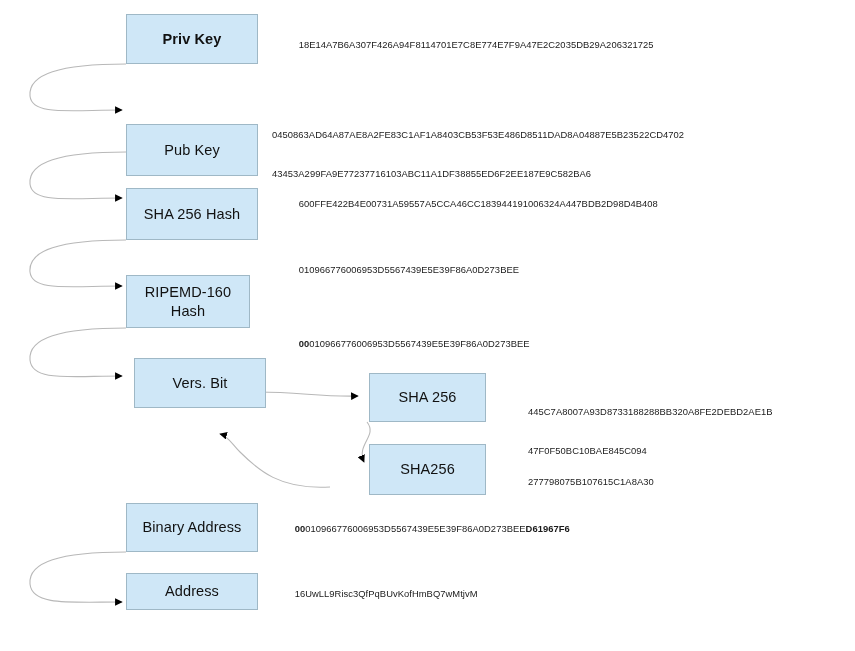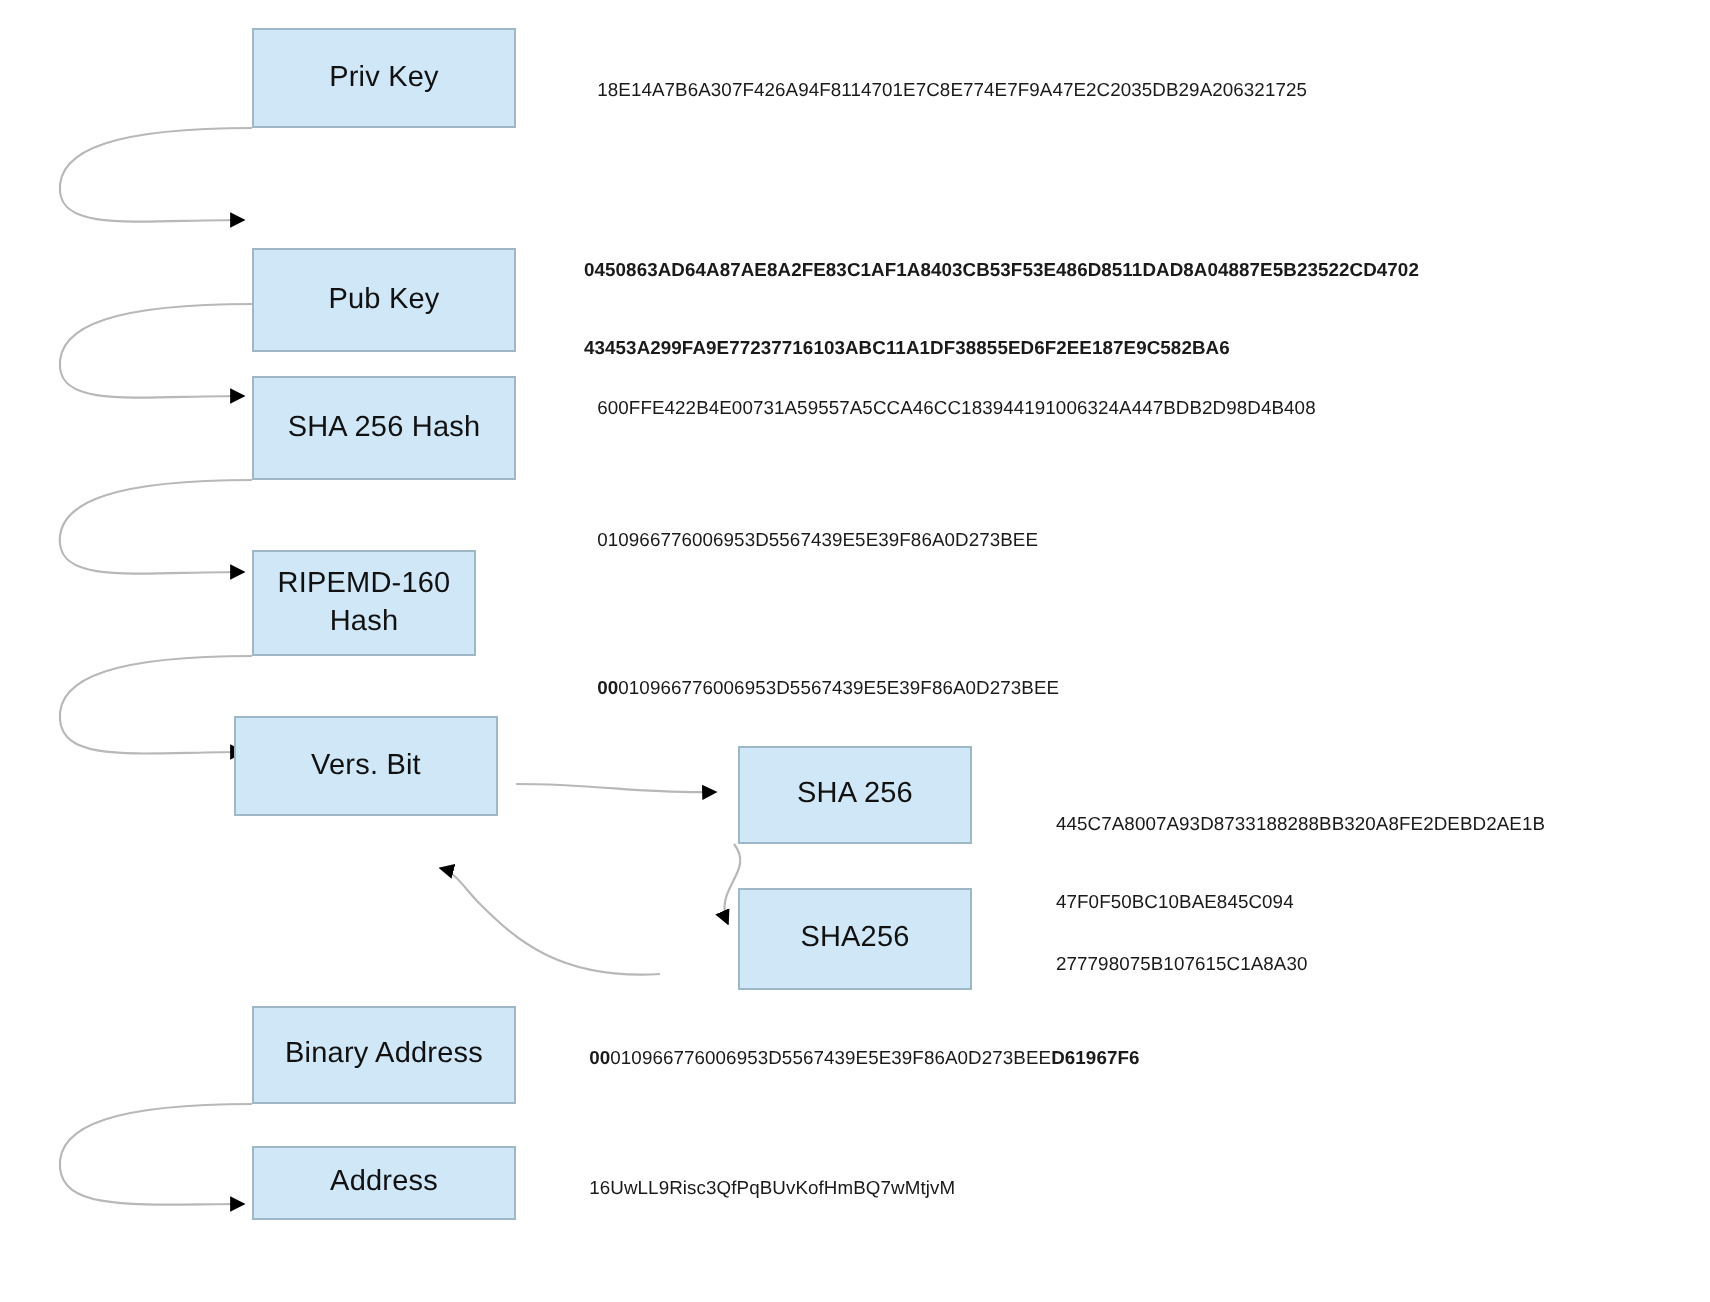--- a/index.html
+++ b/index.html
@@ -79,38 +79,38 @@
 
     <path d="M 258 392 C 300 392 320 397 358 396" fill="none" stroke="#b8b8b8" stroke-width="1.1" marker-end="url(#arrowR)"></path>
 
     <path d="M 367 422 C 378 436 356 444 364 462" fill="none" stroke="#b8b8b8" stroke-width="1.1" marker-end="url(#arrowD)"></path>
 
     <path d="M 330 487 C 280 490 258 470 240 452 C 232 444 228 436 220 434" fill="none" stroke="#b8b8b8" stroke-width="1.1" marker-end="url(#arrowL)"></path>
 
     <path d="M 126 552 C 60 552 28 562 30 584 C 32 606 70 602 122 602" fill="none" stroke="#b8b8b8" stroke-width="1.1" marker-end="url(#arrowR)"></path>
   </svg>
 
-  <div class="node" style="left:126px; top:14px; width:132px; height:50px;">
+  <div class="node" style="left:126px; top:14px; width:132px; height:50px;font-weight:bold;">
     <span>Priv Key</span>
   </div>
 
   <div class="node" style="left:126px; top:100px; width:132px; height:52px;margin-top:24px;">
     <span>Pub Key</span>
   </div>
 
   <div class="node" style="left:126px; top:188px; width:132px; height:52px;">
     <span>SHA 256 Hash</span>
   </div>
 
-  <div class="node" style="left:126px; top:275px; width:112px; height:53px; white-space:pre-line;">
+  <div class="node" style="left:126px; top:275px; width:124px; height:53px; white-space:pre-line;">
     <span>RIPEMD-160
 Hash</span>
   </div>
 
-  <div class="node" style="left:117px; top:358px; width:132px; height:50px;">
+  <div class="node" style="left:134px; top:358px; width:132px; height:50px;">
     <span>Vers. Bit</span>
   </div>
 
   <div class="node" style="left:126px; top:503px; width:132px; height:49px;">
     <span>Binary Address</span>
   </div>
 
   <div class="node" style="left:126px; top:573px; width:132px; height:37px;">
     <span>Address</span>
   </div>
@@ -120,21 +120,21 @@
   </div>
 
   <div class="node" style="left:369px; top:444px; width:117px; height:51px;">
     <span>SHA256</span>
   </div>
 
   <div class="hex" style="left:288px; top:25px;">
     <span>18E14A7B6A307F426A94F8114701E7C8E774E7F9A47E2C2035DB29A206321725</span>
   </div>
 
-  <div class="hex" style="left:292px; top:102px;font-weight:bold;">
+  <div class="hex" style="left:272px; top:102px;">
     <div>0450863AD64A87AE8A2FE83C1AF1A8403CB53F53E486D8511DAD8A04887E5B23522CD4702</div>
     <div>43453A299FA9E77237716103ABC11A1DF38855ED6F2EE187E9C582BA6</div>
   </div>
 
   <div class="hex" style="left:288px; top:184px;">
     <span>600FFE422B4E00731A59557A5CCA46CC183944191006324A447BDB2D98D4B408</span>
   </div>
 
   <div class="hex" style="left:288px; top:250px;">
     <span>010966776006953D5567439E5E39F86A0D273BEE</span>

